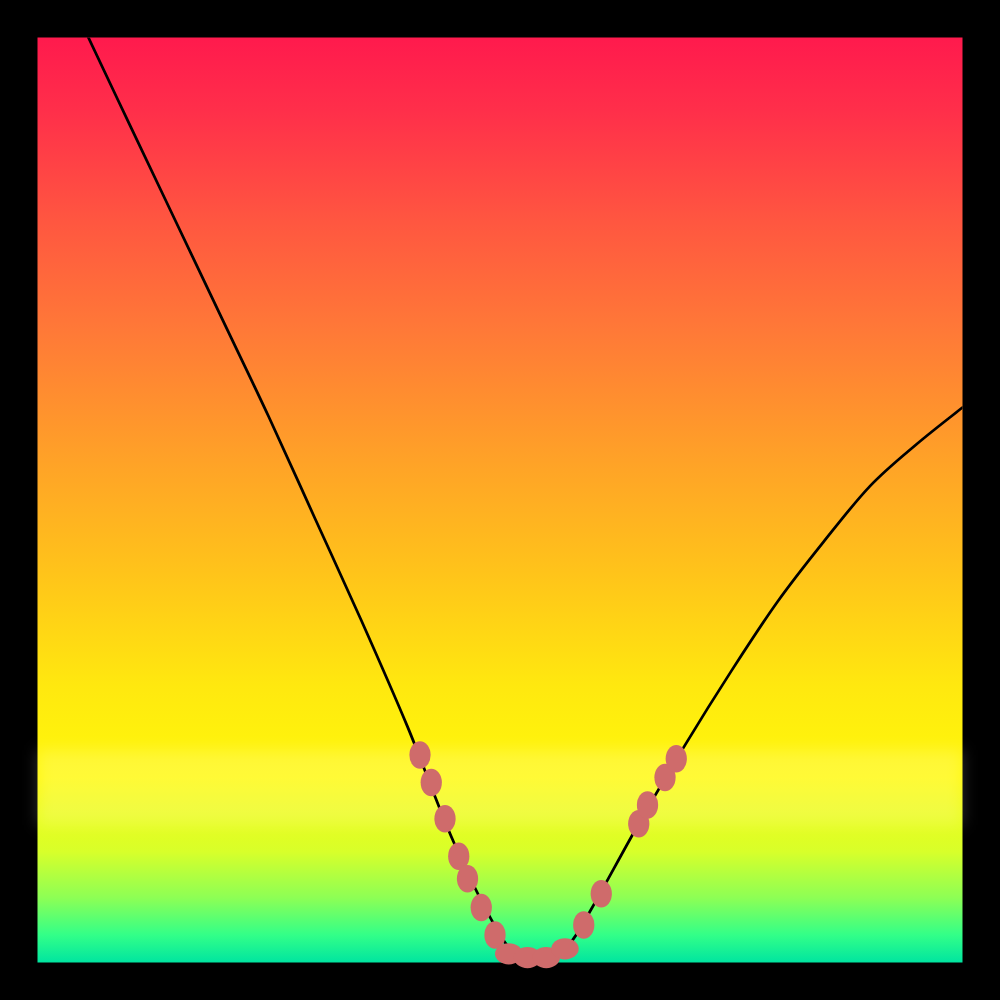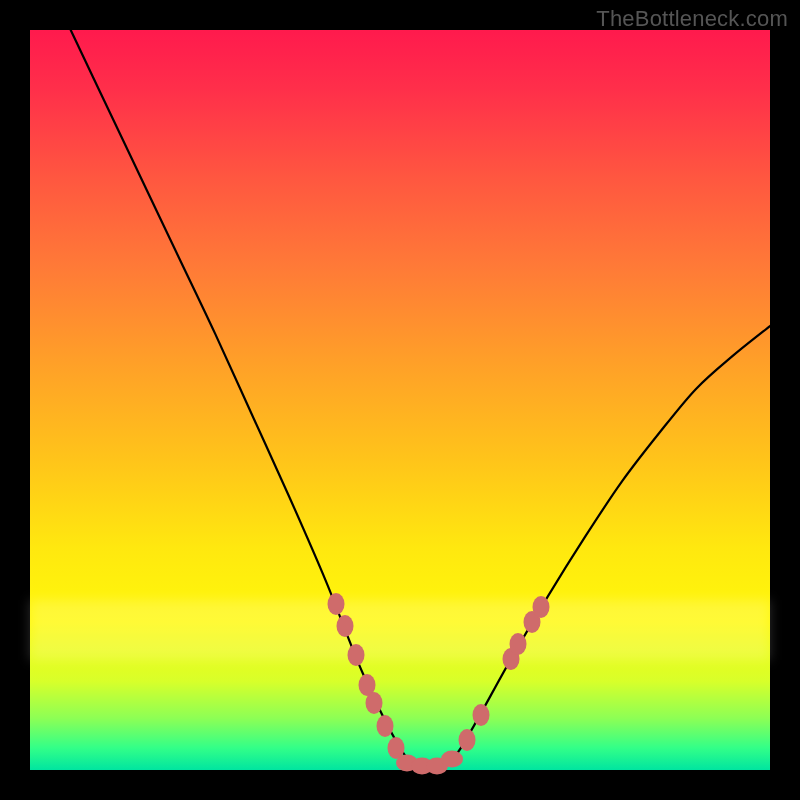--- a/index.html
+++ b/index.html
@@ -65,21 +65,20 @@
     width: 17px;
     height: 22px;
     transform: translate(-50%, -50%);
   }
   .dot.wide { width: 22px; height: 17px; }
 </style>
 </head>
 <body>
 
 <div class="frame">
-  <div class="watermark">TheBottleneck.com</div>
   <div class="plot">
     <div class="gradient"></div>
     <div class="haze"></div>
     <svg class="curve-layer" viewBox="0 0 740 740" preserveAspectRatio="none">
       <path id="curve-path" fill="none" stroke-width="2.2" stroke-linecap="round" d="M 40.7 0 C 46.25 11.716666666666663, 62.28333333333333 45.633333333333326, 74 70.29999999999998 C 85.71666666666667 94.96666666666664, 98.66666666666667 122.09999999999997, 111 147.99999999999997 C 123.33333333333333 173.89999999999998, 135.66666666666666 199.80000000000004, 148 225.70000000000005 C 160.33333333333334 251.60000000000005, 172.66666666666666 276.8833333333334, 185 303.40000000000003 C 197.33333333333334 329.9166666666667, 209.66666666666666 357.6666666666667, 222 384.8 C 234.33333333333334 411.93333333333334, 246.66666666666666 438.45, 259 466.2 C 271.3333333333333 493.95, 283.6666666666667 521.6999999999999, 296 551.3 C 308.3333333333333 580.9, 320.6666666666667 616.05, 333 643.8 C 345.3333333333333 671.55, 360.75 702.3833333333333, 370 717.8 C 379.25 733.2166666666666, 382.3333333333333 733.2166666666666, 388.5 736.3 C 394.6666666666667 739.3833333333333, 400.83333333333337 738.15, 407.00000000000006 736.3 C 413.16666666666674 734.4499999999999, 419.33333333333326 731.9833333333332, 425.49999999999994 725.1999999999999 C 431.66666666666663 718.4166666666666, 434.75 711.6333333333332, 444 695.5999999999999 C 453.25 679.5666666666666, 468.6666666666667 650.5833333333333, 481 629 C 493.3333333333333 607.4166666666667, 505.6666666666667 586.45, 518 566.1 C 530.3333333333334 545.75, 542.6666666666666 526.0166666666667, 555 506.90000000000003 C 567.3333333333334 487.78333333333336, 579.6666666666666 468.66666666666663, 592 451.4 C 604.3333333333334 434.1333333333333, 616.6666666666666 418.71666666666664, 629 403.29999999999995 C 641.3333333333334 387.88333333333327, 653.6666666666666 371.84999999999997, 666 358.9 C 678.3333333333334 345.95, 690.6666666666666 336.0833333333333, 703 325.59999999999997 C 715.3333333333334 315.1166666666666, 733.8333333333334 300.93333333333334, 740 296" stroke="#000000"></path>
     </svg>
     <div id="dots">
         <div class="dot" style="left: 305.62px; top: 573.5px; background: rgb(207, 107, 107);"></div>
         <div class="dot" style="left: 314.5px; top: 595.7px; background: rgb(207, 107, 107);"></div>
         <div class="dot" style="left: 325.6px; top: 625.3px; background: rgb(207, 107, 107);"></div>

